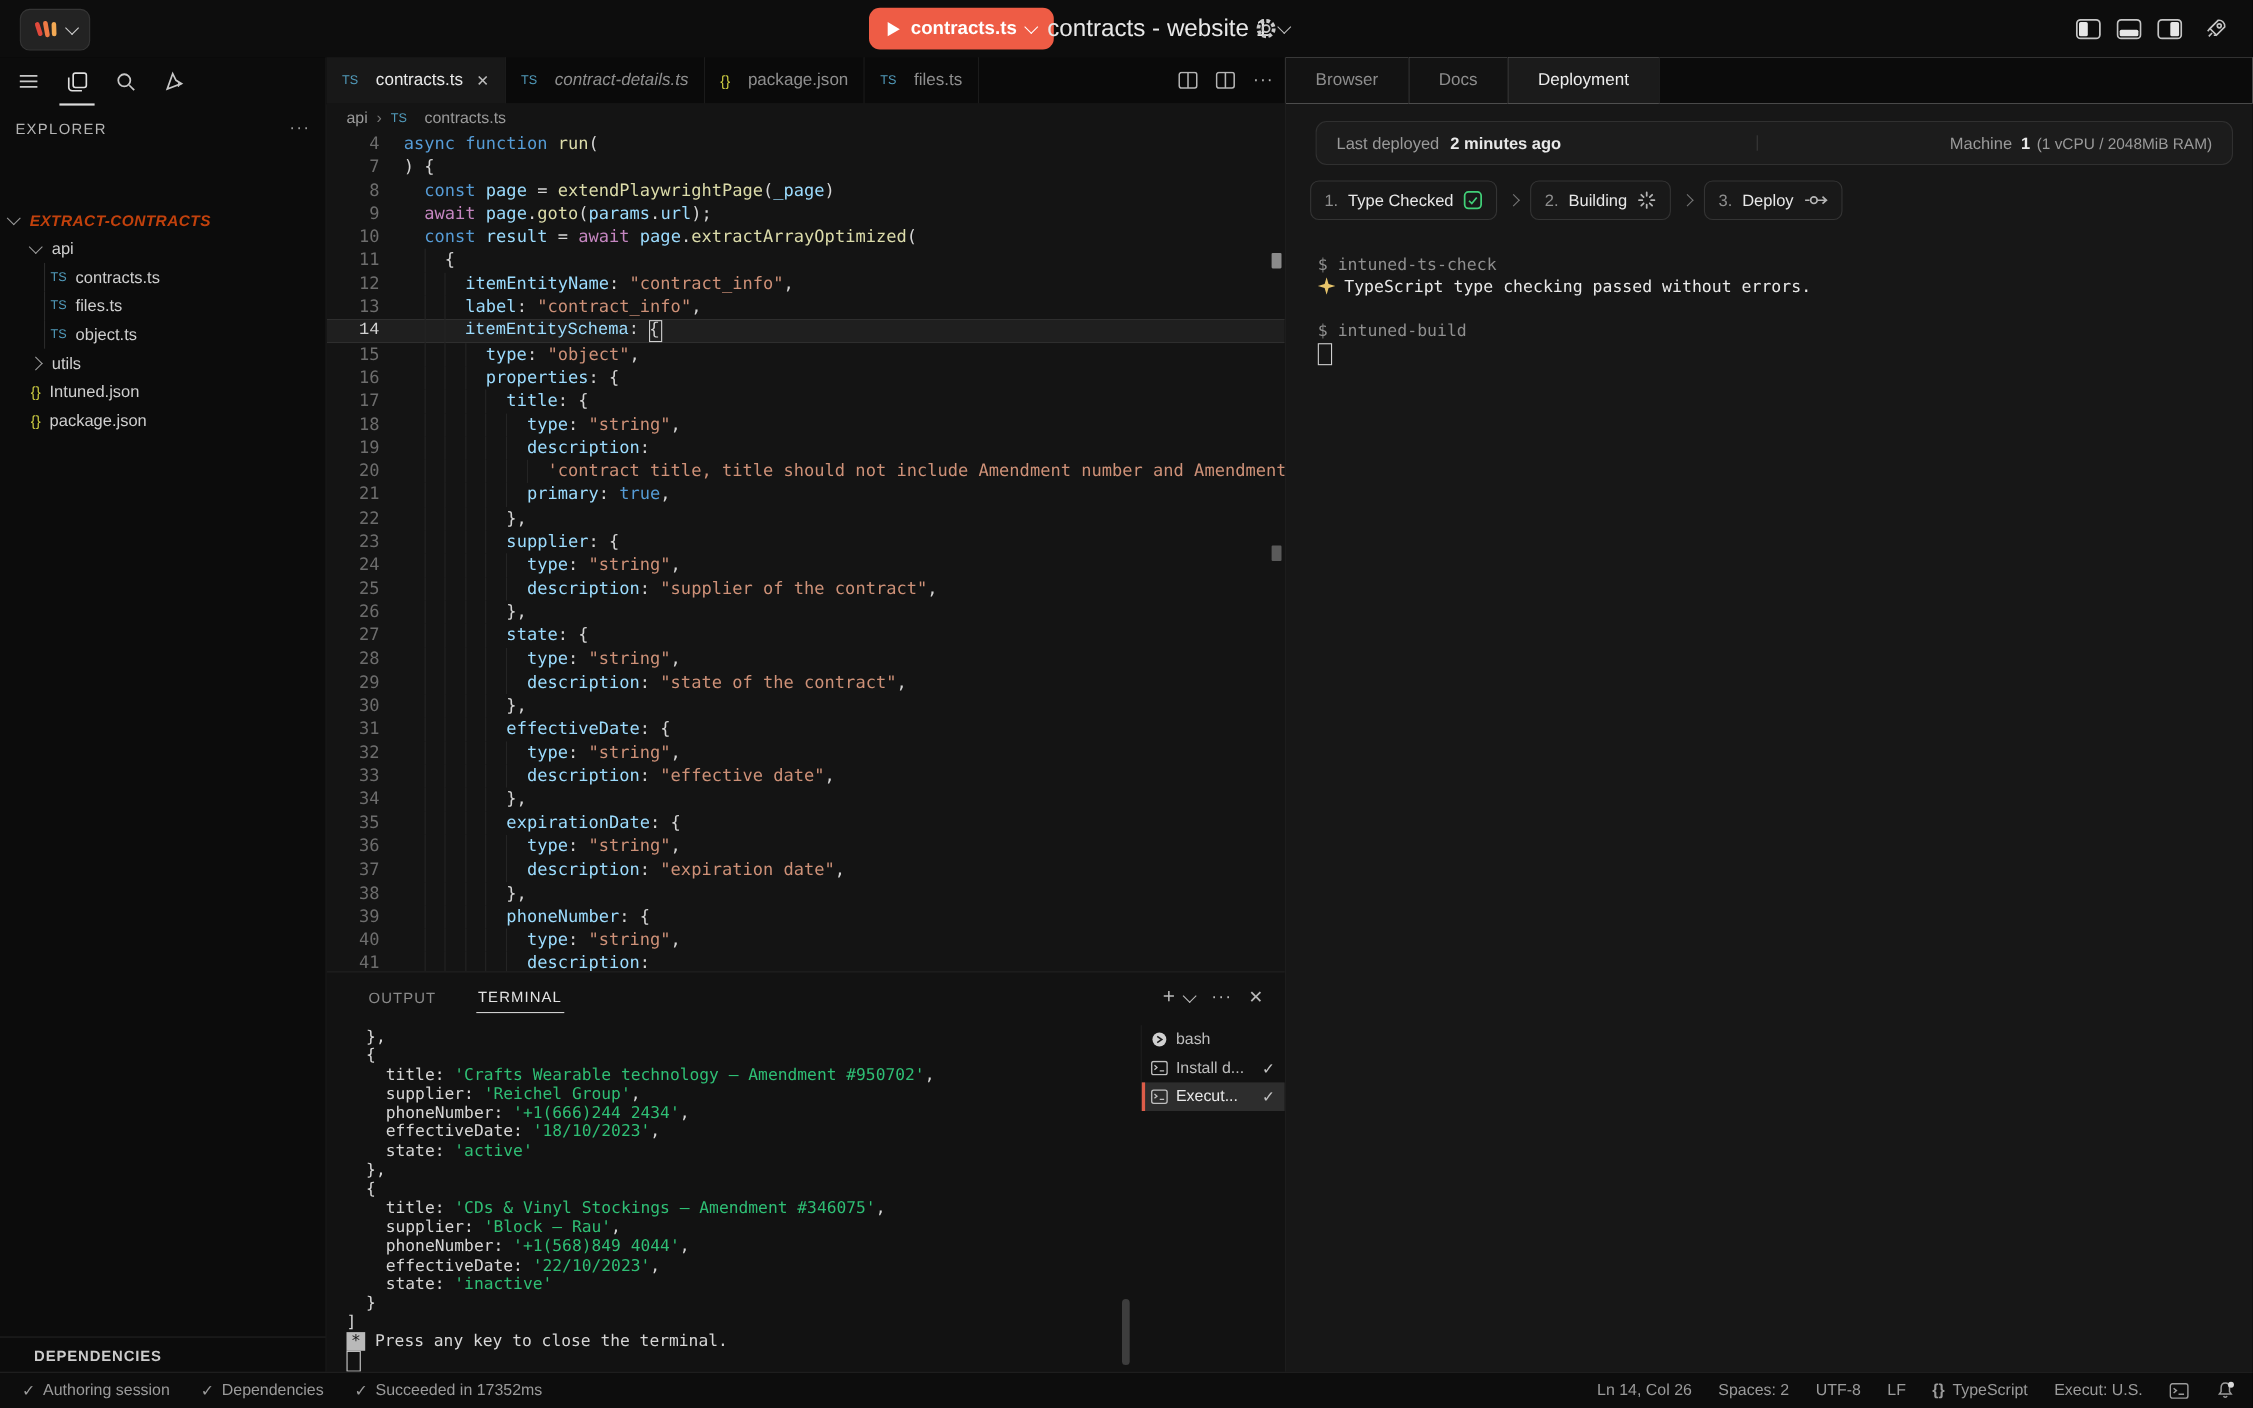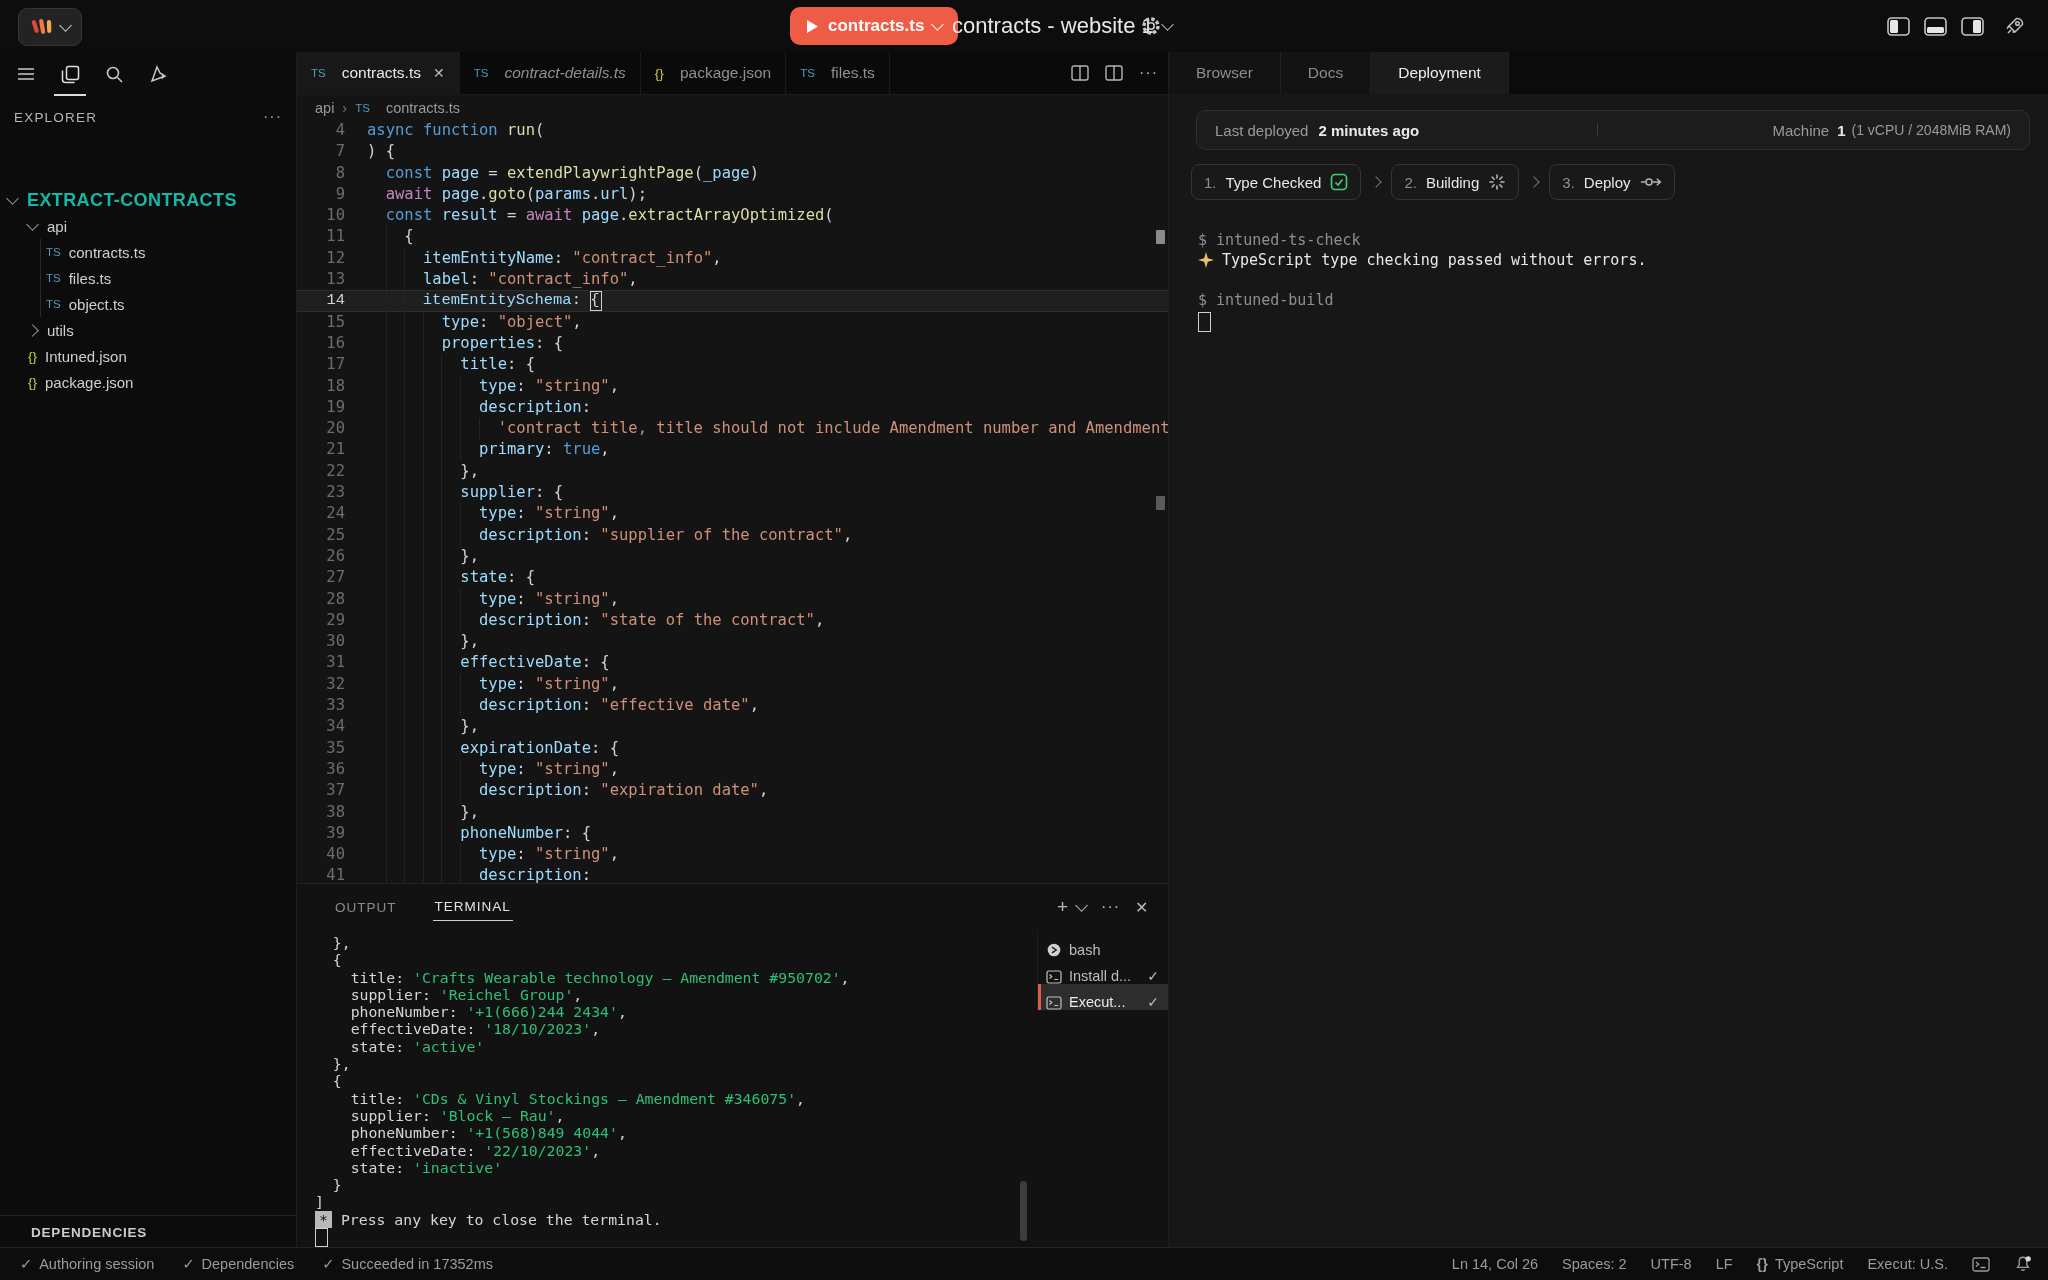--- a/index.html
+++ b/index.html
@@ -23,21 +23,21 @@
   .sidebar{position:absolute;left:0;top:52px;width:296px;height:1196px;background:#0c0c0c;border-right:1px solid #1e1e1e;}
   .side-icons{display:flex;align-items:center;height:44px;padding-left:6px;gap:4px;}
   .sicell{width:40px;height:44px;display:flex;align-items:center;justify-content:center;position:relative;}
   .sicell.active:after{content:"";position:absolute;left:4px;right:4px;bottom:0;height:2px;background:#dcdcdc;}
   .exp-hdr{height:30px;margin-top:6px;display:flex;align-items:center;padding:0 14px;color:#b5b5b5;
            font-size:13.5px;letter-spacing:1.2px;}
   .exp-hdr .dots{margin-left:auto;color:#9a9a9a;font-size:16px;letter-spacing:1px;}
   .tree{position:absolute;left:0;top:135px;right:0;}
   .trow{height:26px;display:flex;align-items:center;font-size:15px;color:#cfcfcf;position:relative;cursor:default;}
   .trow .lbl{white-space:nowrap;}
-  .trow.root{font-weight:700;color:#14b8a6;letter-spacing:.4px;font-size:18px;}
+  .trow.root{font-weight:700;color:#c2410c;letter-spacing:.4px;font-size:14px;font-style:italic;}
   .trow .tchev{width:8px;height:8px;border-right:1.5px solid #9a9a9a;border-bottom:1.5px solid #9a9a9a;
                display:inline-block;flex:none;}
   .tchev.dn{transform:rotate(45deg);margin:-3px 10px 0 0;}
   .tchev.rt{transform:rotate(-45deg);margin:0 10px 0 0;}
   .fico{font-weight:400;flex:none;display:inline-block;}
   .fico.ts{color:#519aba;font-size:11.5px;margin-right:8px;}
   .fico.js{color:#cbcb41;font-size:13.5px;margin-right:8px;}
   .iguide{position:absolute;left:40px;top:0;bottom:0;width:1px;background:#2a2a2a;}
   .deps{position:absolute;left:0;bottom:0;right:0;height:32px;border-top:1px solid #232323;display:flex;
         align-items:center;padding-left:12px;color:#cccccc;font-size:13.5px;font-weight:700;letter-spacing:.8px;gap:9px;}
@@ -67,21 +67,21 @@
   .terminal{position:absolute;left:297px;top:883px;width:871px;height:365px;background:#121212;border-top:1px solid #232323;}
   .thdr{height:46px;display:flex;align-items:center;padding-left:36px;gap:34px;position:relative;}
   .ttab{font-size:13.5px;letter-spacing:1px;color:#8a8a8a;padding:6px 2px;}
   .ttab.active{color:#e3e3e3;border-bottom:1px solid #cfcfcf;}
   .ticons{position:absolute;left:760px;top:0;height:46px;display:flex;align-items:center;gap:15px;color:#b9b9b9;}
   .tbody{position:absolute;left:0;top:50px;right:131px;bottom:0;overflow:hidden;padding-left:18px;
          font-family:"DejaVu Sans Mono",monospace;font-size:14.8px;line-height:17.3px;white-space:pre;}
   .tbadge{display:inline-block;background:#b9b9b9;color:#161616;padding:0 4px;margin-right:9px;}
   .tcursor{display:inline-block;width:11px;height:17px;border:1.2px solid #cfcfcf;vertical-align:-3px;}
   .tlist{position:absolute;right:0;top:48px;width:130px;border-left:1px solid #1e1e1e;}
-  .sess{height:26px;display:flex;align-items:flex-end;gap:7px;padding-left:8px;font-size:14.5px;color:#bdbdbd;
+  .sess{height:26px;display:flex;align-items:center;gap:7px;padding-left:8px;font-size:14.5px;color:#bdbdbd;
         white-space:nowrap;overflow:hidden;}
   .sess.active{background:#2d2d2d;border-left:3px solid #de5d49;padding-left:5px;color:#e9e9e9;}
   .sess .ck{margin-left:auto;padding-right:9px;color:#c0c0c0;font-size:14px;}
   .tscroll{position:absolute;left:723px;top:297px;width:7px;height:60px;background:#3d3d3d;border-radius:4px;}
 
   
   .rpanel{position:absolute;left:1168px;top:52px;width:880px;height:1196px;background:#171717;border-left:1px solid #1e1e1e;}
   .rtabs{height:42px;background:#ffffff;display:flex;align-items:stretch;}
   .rtab{display:flex;align-items:center;padding:0 27px;font-size:15.5px;color:#8d8d8d;background:#131313;
         border-right:1px solid #202020;}

